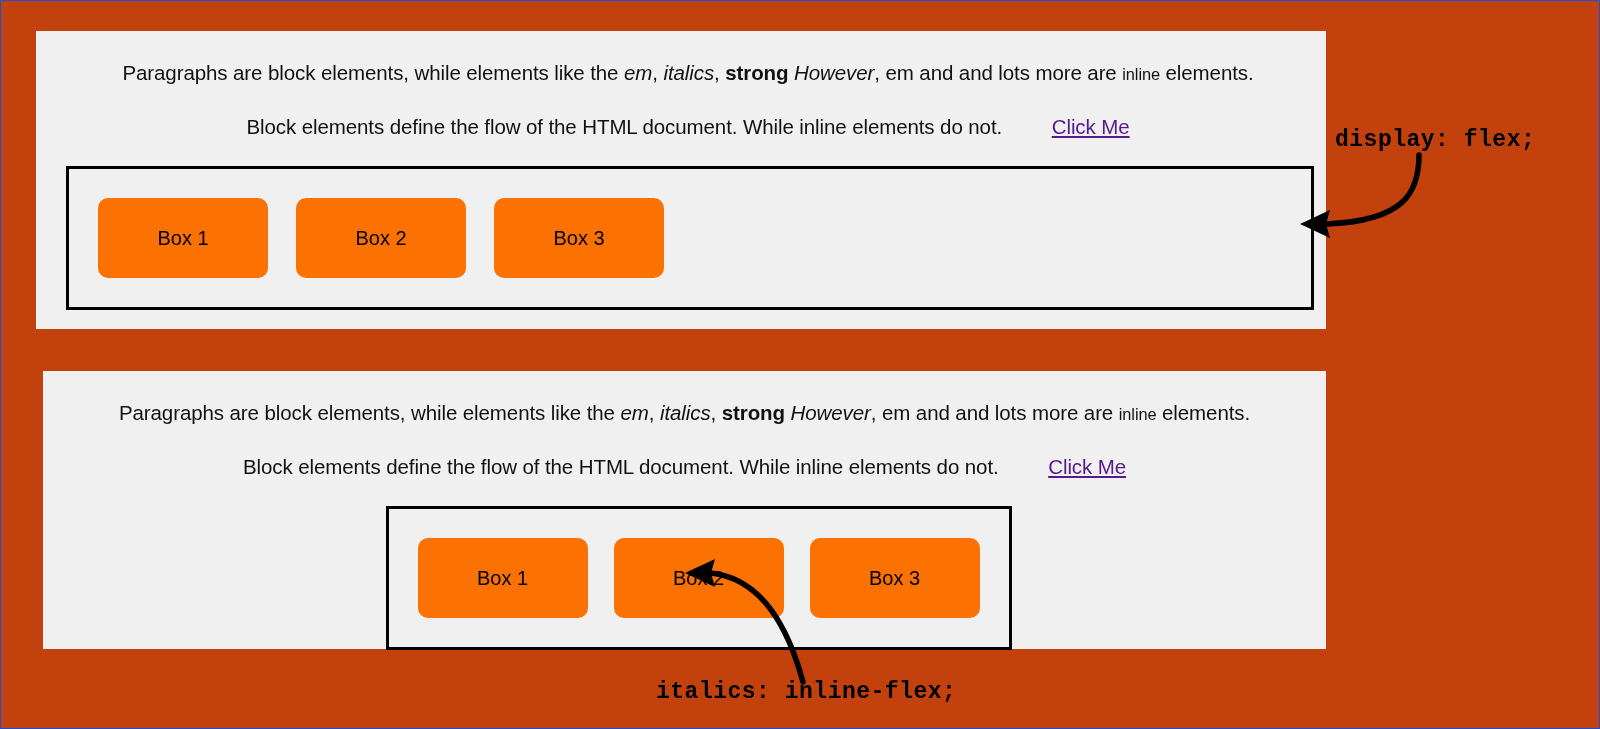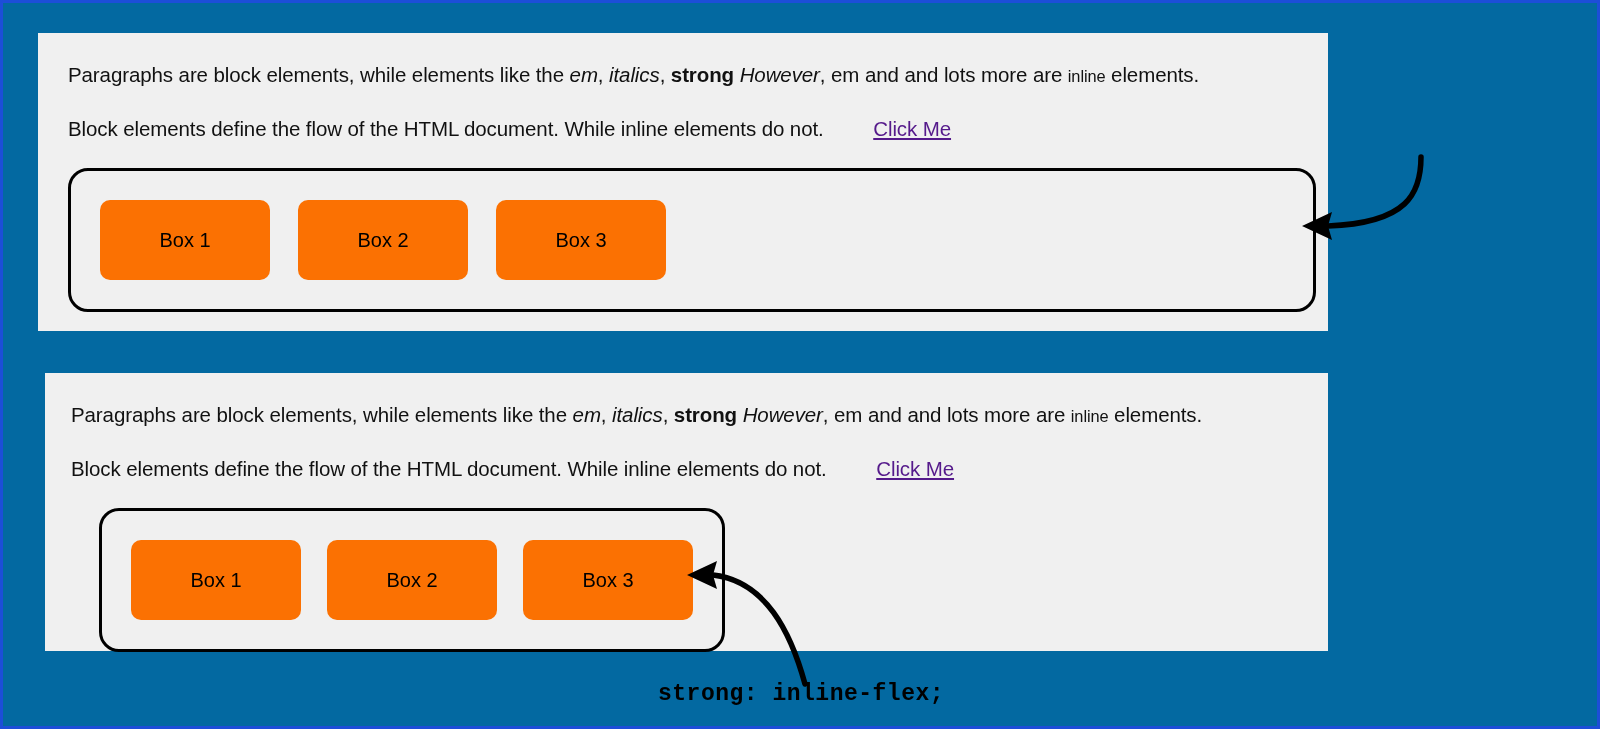--- a/index.html
+++ b/index.html
@@ -12,23 +12,24 @@
     background: #ffffff;
     font-family: "Liberation Sans", sans-serif;
     overflow: hidden;
   }
 
   #canvas {
     position: relative;
     width: 1600px;
     height: 729px;
     box-sizing: border-box;
-    border: 3px solid #1d4ed8;
-    background: #0369a1;
+    border: 1px solid #1d4ed8;
+    background: #c2410c;
     overflow: hidden;
+    text-align: center;
   }
 
   
   .demo-section {
     position: absolute;
     background: #f0f0f0;
     box-sizing: border-box;
   }
   #section-flex {
     left: 35px;
@@ -64,21 +65,21 @@
   .linktxt {
     color: #551a8b;
     text-decoration: underline;
     cursor: pointer;
     margin-left: 44px;
   }
 
   
   .flex-container {
     border: 3.5px solid #000000;
-    border-radius: 20px;
+    border-radius: 0;
     background: #f0f0f0;
     box-sizing: border-box;
   }
   #flex-container {
     display: flex;
     margin: 25px 0 0 14px;
     width: 1248px;
     height: 144px;
     align-items: center;
     padding-left: 29px;
@@ -150,39 +151,40 @@
 
     <p class="para para-2"><span>Block elements define the flow of the HTML document. While inline elements do not. </span><a class="linktxt">Click Me</a></p>
 
     <div class="flex-container" id="flex-container">
       <div class="box">Box 1</div>
       <div class="box">Box 2</div>
       <div class="box">Box 3</div>
     </div>
   </div>
 
+  <div class="annotation-label" id="annotation-flex-label">display: flex;</div>
 
   <svg class="annotation-arrow" id="annotation-flex-arrow" width="200" height="100" viewBox="0 0 200 100">
     <path d="M 133 4 C 133 40, 120 70, 40 73" stroke="#000000" stroke-width="5.5" fill="none" stroke-linecap="round"></path>
     <path d="M 14 73 L 44 59 L 40 73 L 44 87 Z" fill="#000000"></path>
   </svg>
 
   <div class="demo-section" id="section-inline-flex">
 
     <p class="para para-1"><span>Paragraphs are block elements, while elements like the </span><em class="em">em</em><span>, </span><em class="em">italics</em><span>, </span><strong class="strongtxt">strong</strong><span> </span><em class="em">However</em><span>, em and and lots more are </span><span class="smalltxt">inline</span><span> elements.</span></p>
 
     <p class="para para-2"><span>Block elements define the flow of the HTML document. While inline elements do not. </span><a class="linktxt">Click Me</a></p>
 
     <div class="flex-container" id="inline-flex-container">
       <div class="box">Box 1</div>
       <div class="box">Box 2</div>
       <div class="box">Box 3</div>
     </div>
   </div>
 
-  <div class="annotation-label" id="annotation-inline-flex-label">strong: inline-flex;</div>
+  <div class="annotation-label" id="annotation-inline-flex-label">italics: inline-flex;</div>
 
   <svg class="annotation-arrow" id="annotation-inline-flex-arrow" width="160" height="135" viewBox="0 0 160 135">
     <path d="M 124 131 C 110 80, 85 28, 32 22" stroke="#000000" stroke-width="5.5" fill="none" stroke-linecap="round"></path>
     <path d="M 6 22 L 36 8 L 32 22 L 36 36 Z" fill="#000000"></path>
   </svg>
 
 </div>
 
 </body></html>

